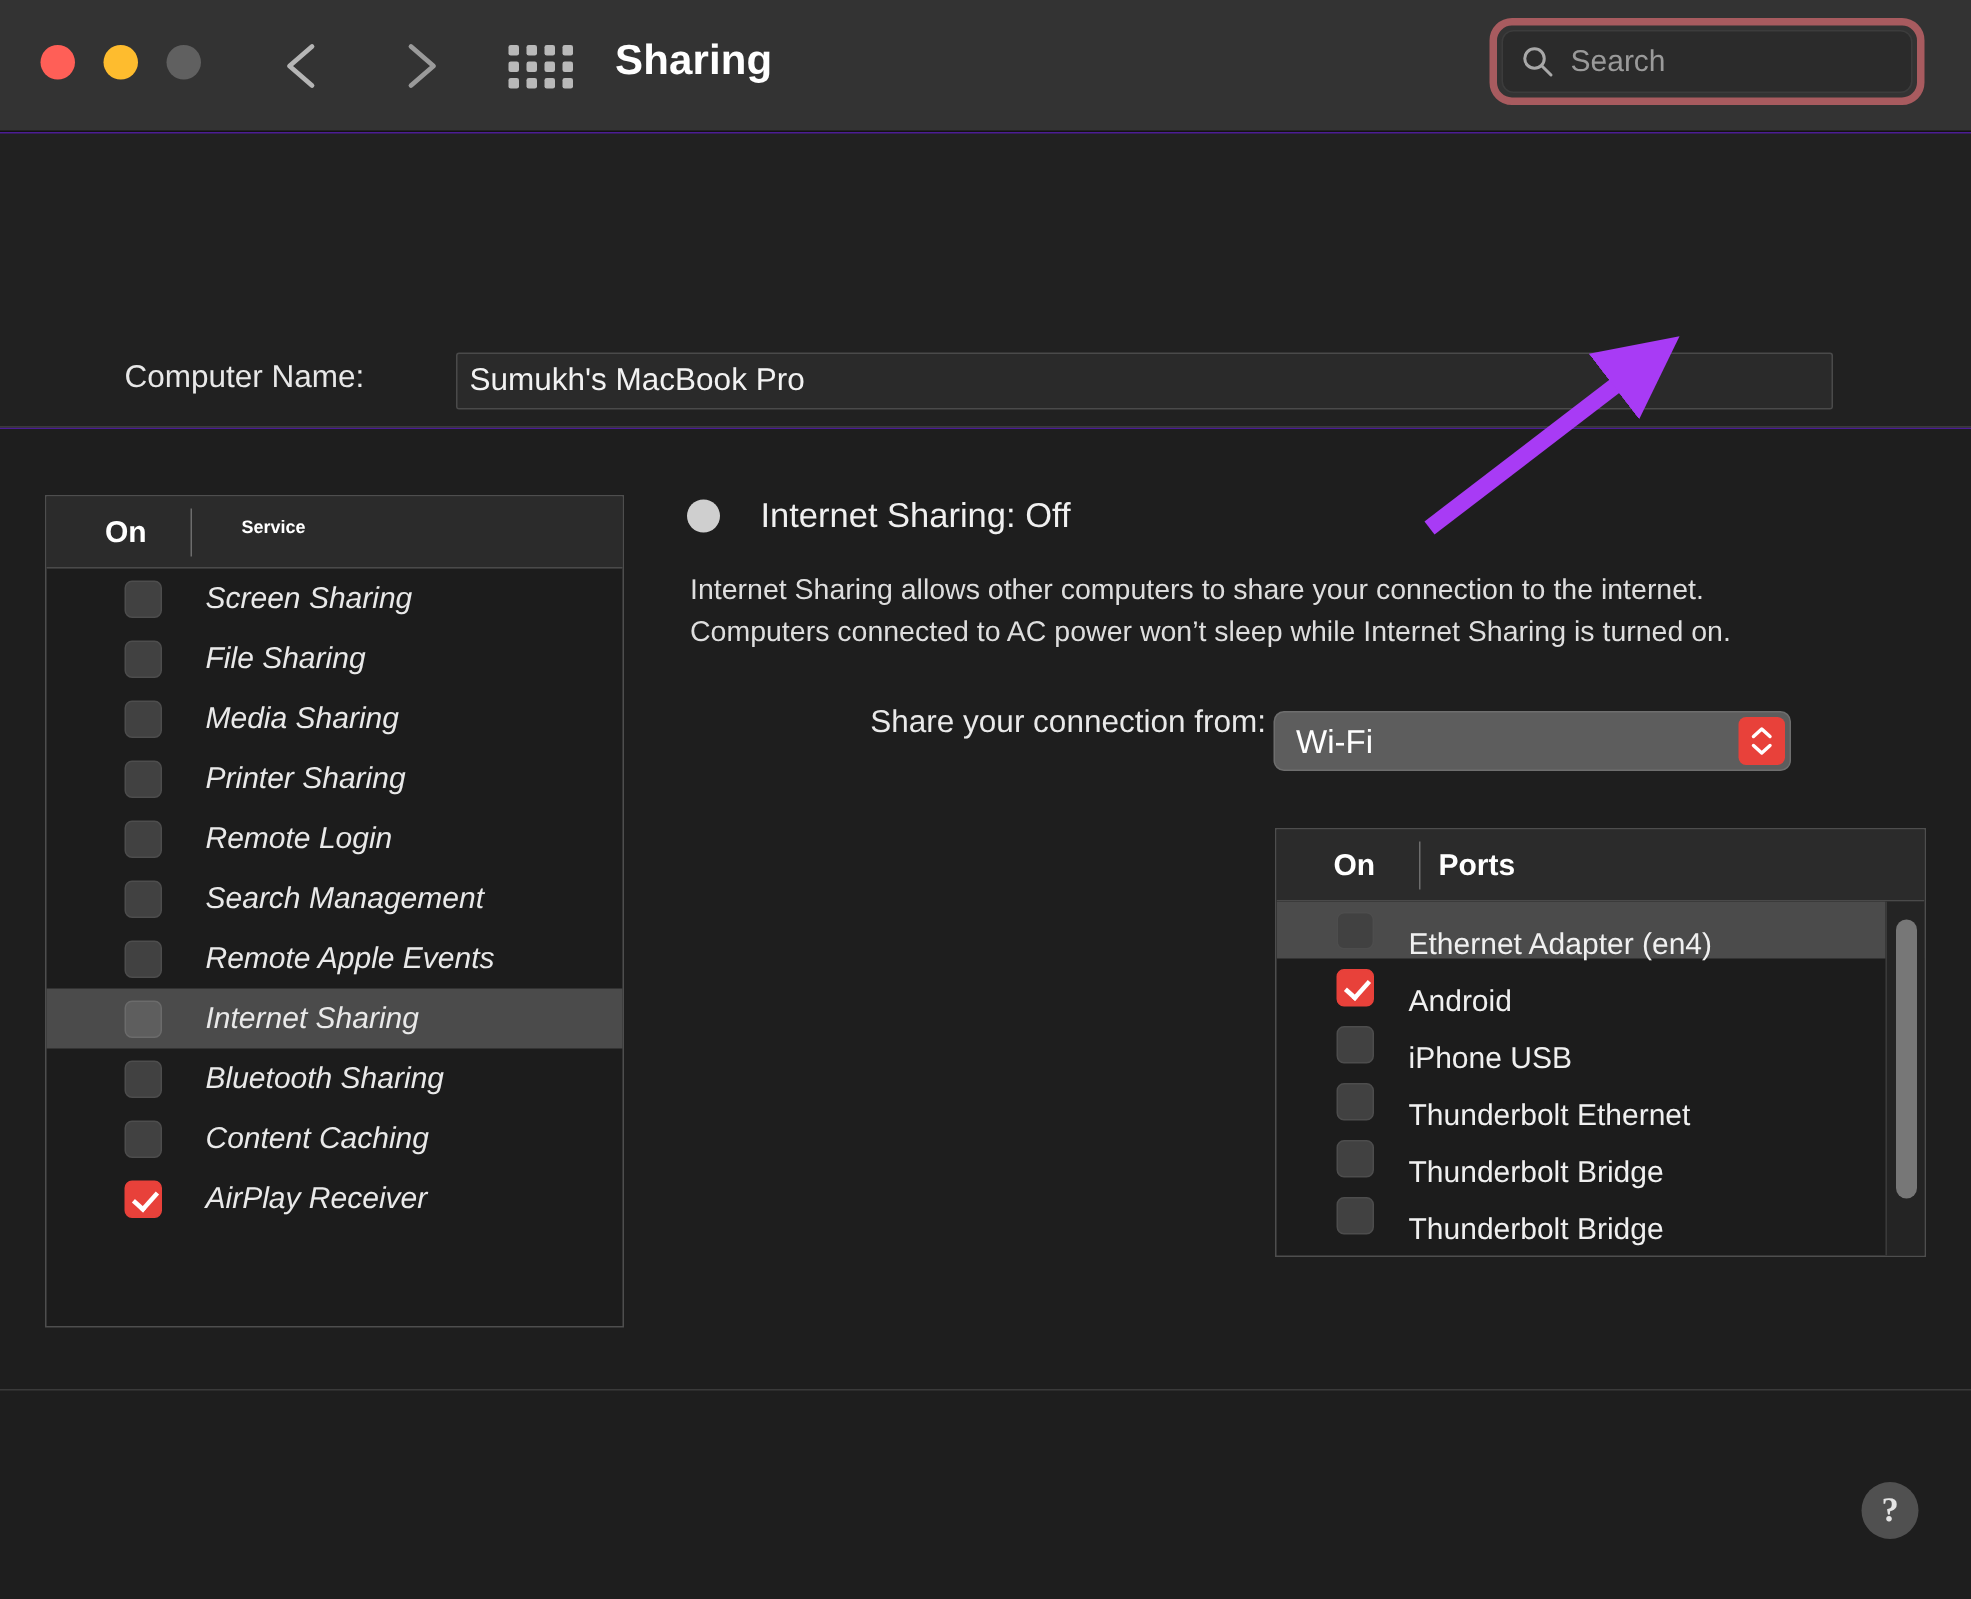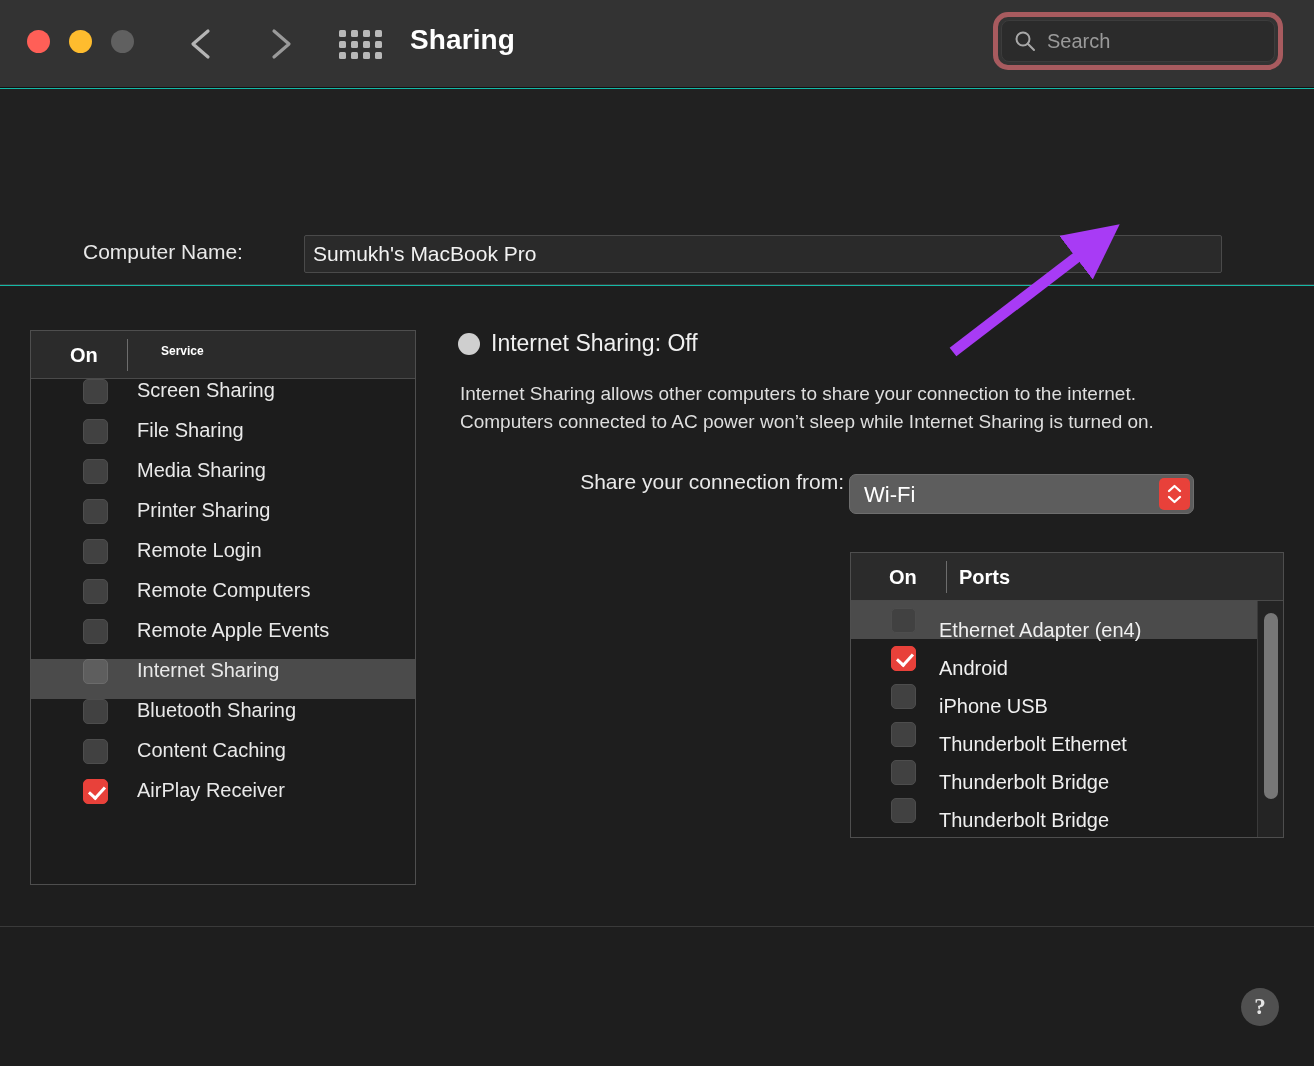--- a/index.html
+++ b/index.html
@@ -11,21 +11,21 @@
     background: #1e1e1e;
     font-family: "Liberation Sans", sans-serif;
     -webkit-font-smoothing: antialiased;
     overflow: hidden;
   }
 
   #app {
     position: relative;
     width: 1314px;
     height: 902px;
-    background: #14b8a6;
+    background: #4c1d95;
   }
 
   
   .toolbar {
     position: absolute;
     left: 0; top: 0;
     width: 1314px; height: 88px;
     background: #333333;
     border-bottom: 1px solid #121212;
   }
@@ -212,21 +212,23 @@
     position: absolute;
     left: 130px; top: 13px;
     font-size: 12px; font-weight: bold; color: #ffffff;
   }
 
   .svc-rows { position: relative; }
   .svc-row {
     position: relative;
     height: 40px;
     display: flex;
+    align-items: center;
     cursor: default;
+    font-style: italic;
   }
   .svc-row.selected { background: #4b4b4b; }
 
   .cb {
     margin-left: 52px;
     width: 25px; height: 25px;
     border-radius: 5px;
     background: #414141;
     border: 1px solid #4d4d4d;
     flex: 0 0 auto;
@@ -266,21 +268,21 @@
     display: flex;
     align-items: center;
   }
   .status-dot {
     width: 22px; height: 22px;
     border-radius: 50%;
     background: #cfcfcf;
     flex: 0 0 auto;
   }
   .status-text {
-    margin-left: 11px;
+    margin-left: 27px;
     font-size: 23px;
     color: #f0f0f0;
   }
 
   .desc {
     position: absolute;
     left: 2px; top: 94px;
     width: 762px;
     font-size: 19px;
     line-height: 28px;
@@ -507,21 +509,21 @@
           <div class="svc-row">
             <span class="cb"></span>
             <span class="svc-name">Printer Sharing</span>
           </div>
           <div class="svc-row">
             <span class="cb"></span>
             <span class="svc-name">Remote Login</span>
           </div>
           <div class="svc-row">
             <span class="cb"></span>
-            <span class="svc-name">Remote Computers</span>
+            <span class="svc-name">Search Management</span>
           </div>
           <div class="svc-row">
             <span class="cb"></span>
             <span class="svc-name">Remote Apple Events</span>
           </div>
           <div class="svc-row selected">
             <span class="cb"></span>
             <span class="svc-name">Internet Sharing</span>
           </div>
           <div class="svc-row">

